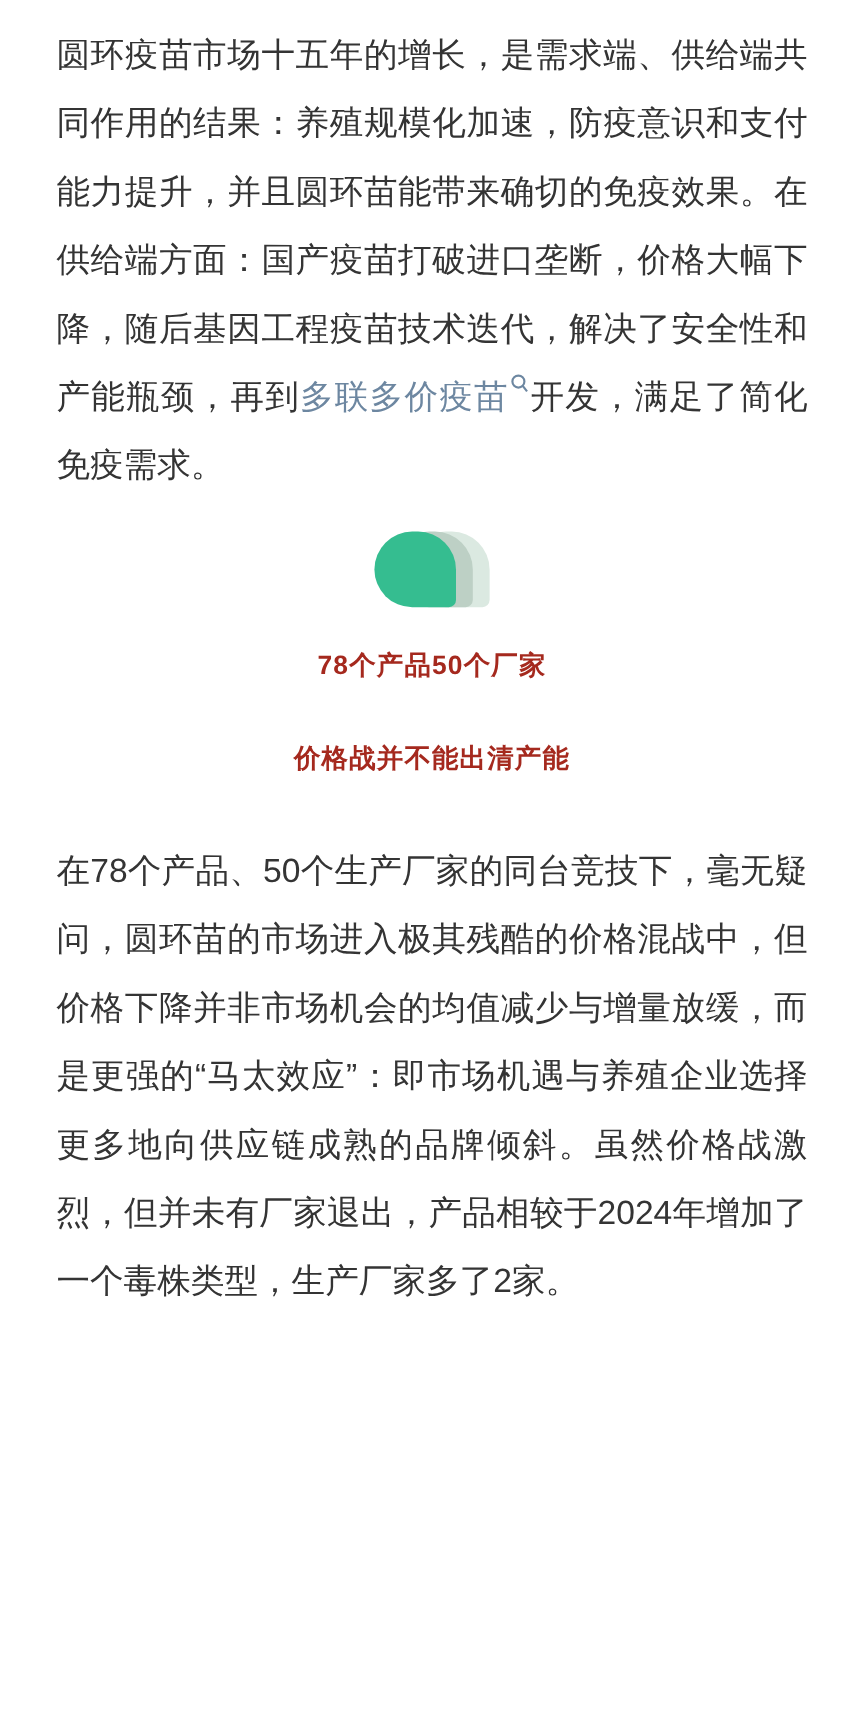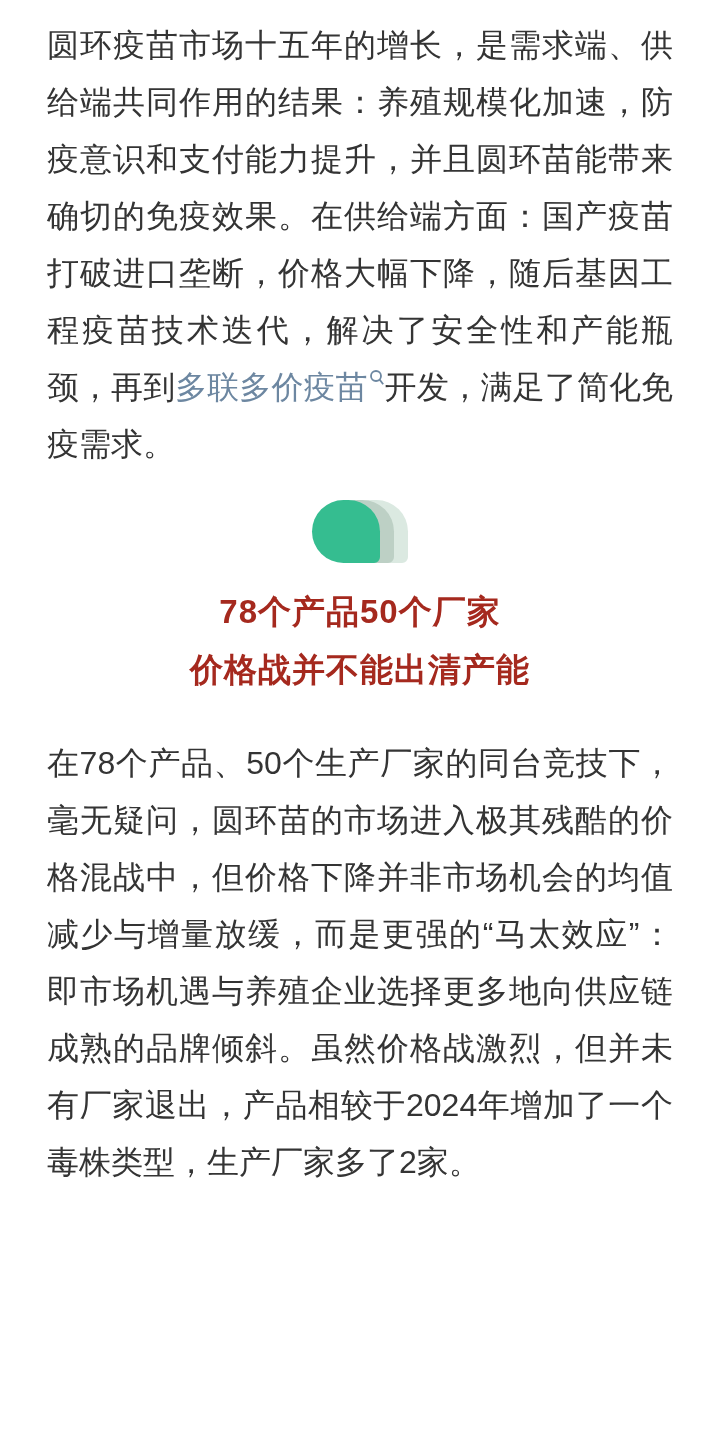--- a/index.html
+++ b/index.html
@@ -5,21 +5,21 @@
   html, body { margin: 0; padding: 0; }
   body {
     width: 720px; height: 1433px; overflow: hidden;
     background: #ffffff;
     font-family: "Liberation Sans", "DejaVu Sans", sans-serif;
   }
   .page { width: 720px; height: 1433px; overflow: hidden; background: #ffffff; }
   .content { padding: 17px 47px 0 47px; }
 
   p.body-text {
-    font-size: 32px;
+    font-size: 28px;
     line-height: 57px;
     color: #343434;
     text-align: justify;
     margin: 0 0 27px 0;
     word-break: break-all;
   }
   p.no-gap { margin-bottom: 0; }
 
   .entity-link {
     color: #6d87a1;
@@ -47,27 +47,27 @@
     height: 63px;
     border-radius: 32px 32px 6px 32px;
   }
   .logo-back  { left: 28px; background: #dbe9e1; }
   .logo-mid   { left: 14px; background: #bdd0c5; }
   .logo-front { left: 0;    background: #35bd90; }
 
   h2.red-heading {
     margin: 32px 0 0 0;
     text-align: center;
-    font-size: 33px;
+    font-size: 22px;
     line-height: 34px;
     font-weight: bold;
     color: #a5291e;
     letter-spacing: 1px;
   }
-  h2.red-heading.second { margin-top: 24px; }
+  h2.red-heading.second { margin-top: 43px; }
 
   p.closing { margin: 48px 0 0 0; }
 </style>
 </head>
 <body>
 
 <div class="page">
   <div class="content">
 
     <p class="body-text"><span>圆环疫苗市场十五年的增长，是需求端、供给端共同作用的结果：养殖规模化加速，防疫意识和支付能力提升，并且圆环苗能带来确切的免疫效果。在供给端方面：国产疫苗打破进口垄断，价格大幅下降，随后基因工程疫苗技术迭代，解决了安全性和产能瓶颈，再到</span><a class="entity-link"><span>多联多价疫苗</span><span class="search-sup"><svg width="16" height="18" viewBox="0 0 16 18">

